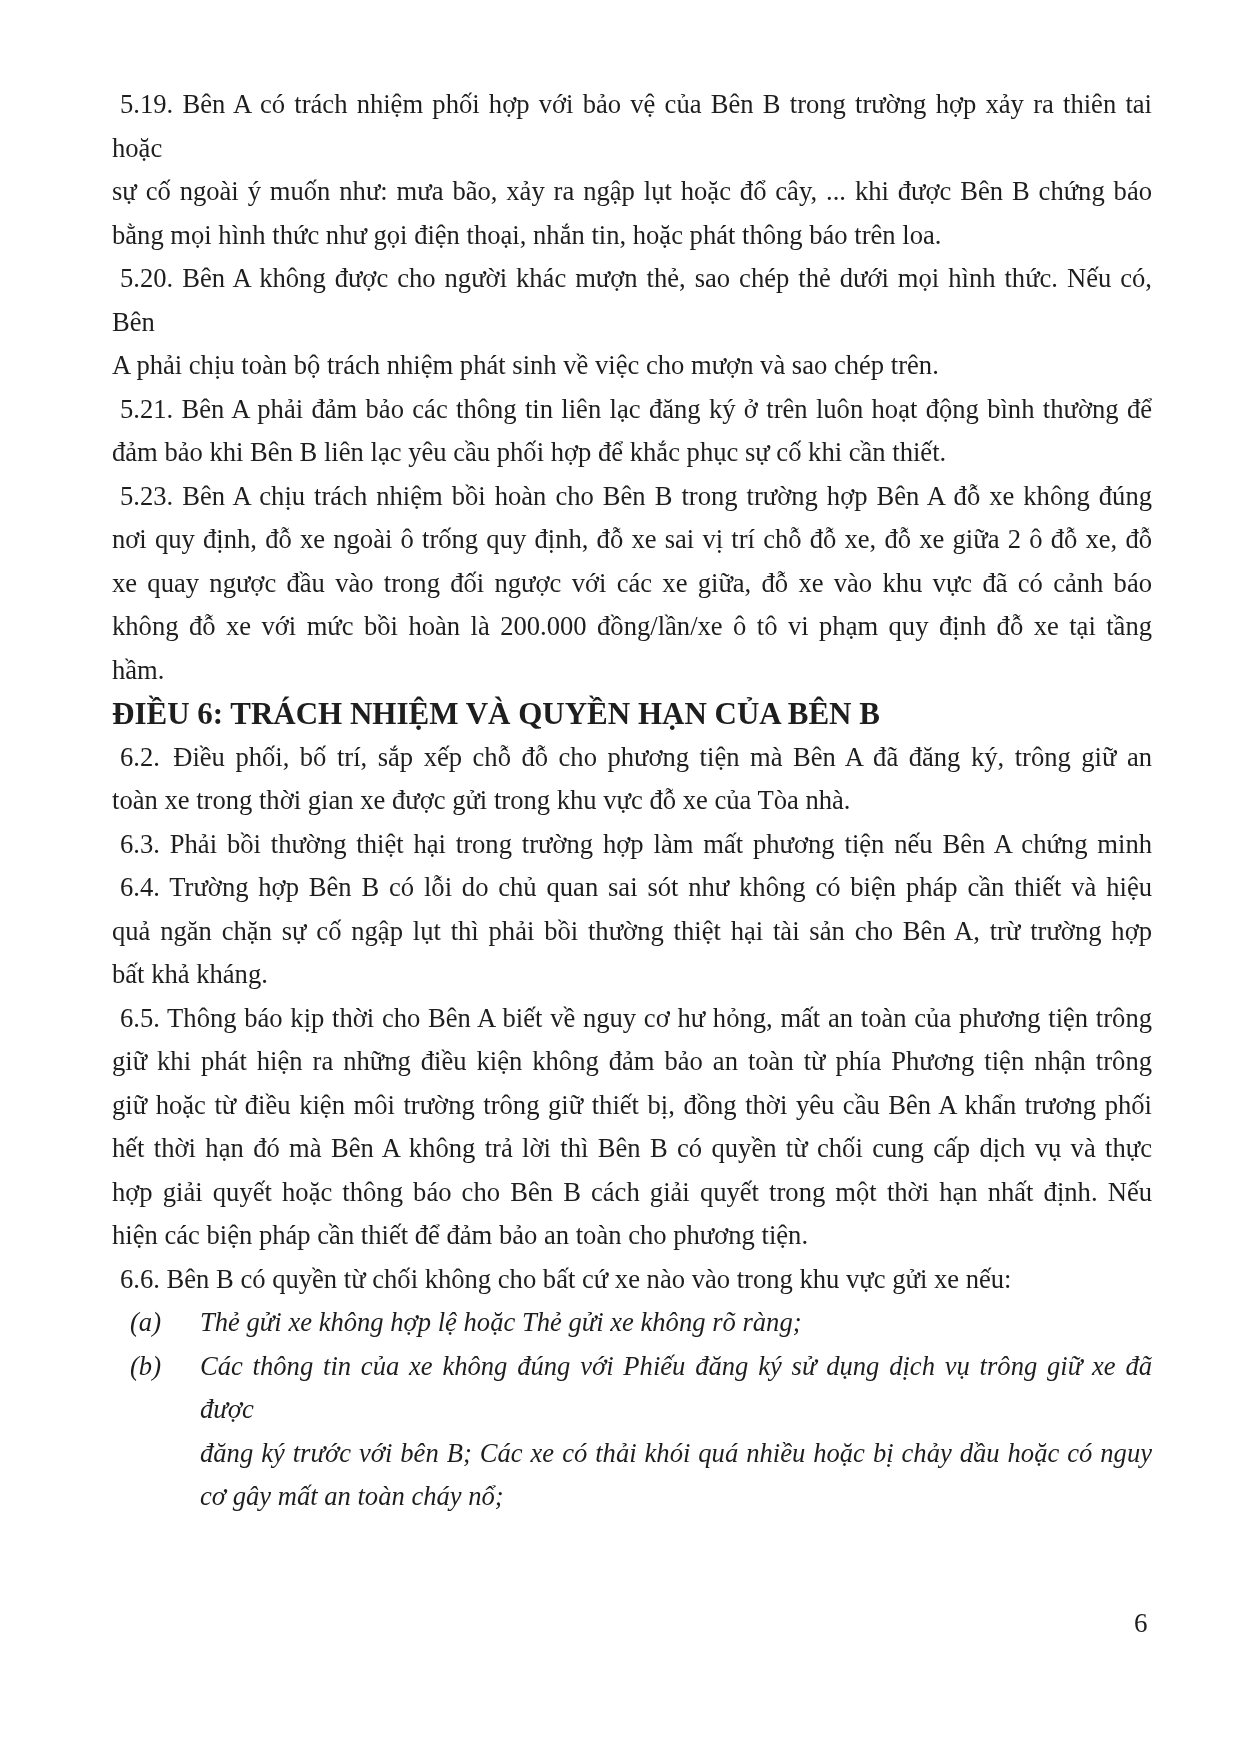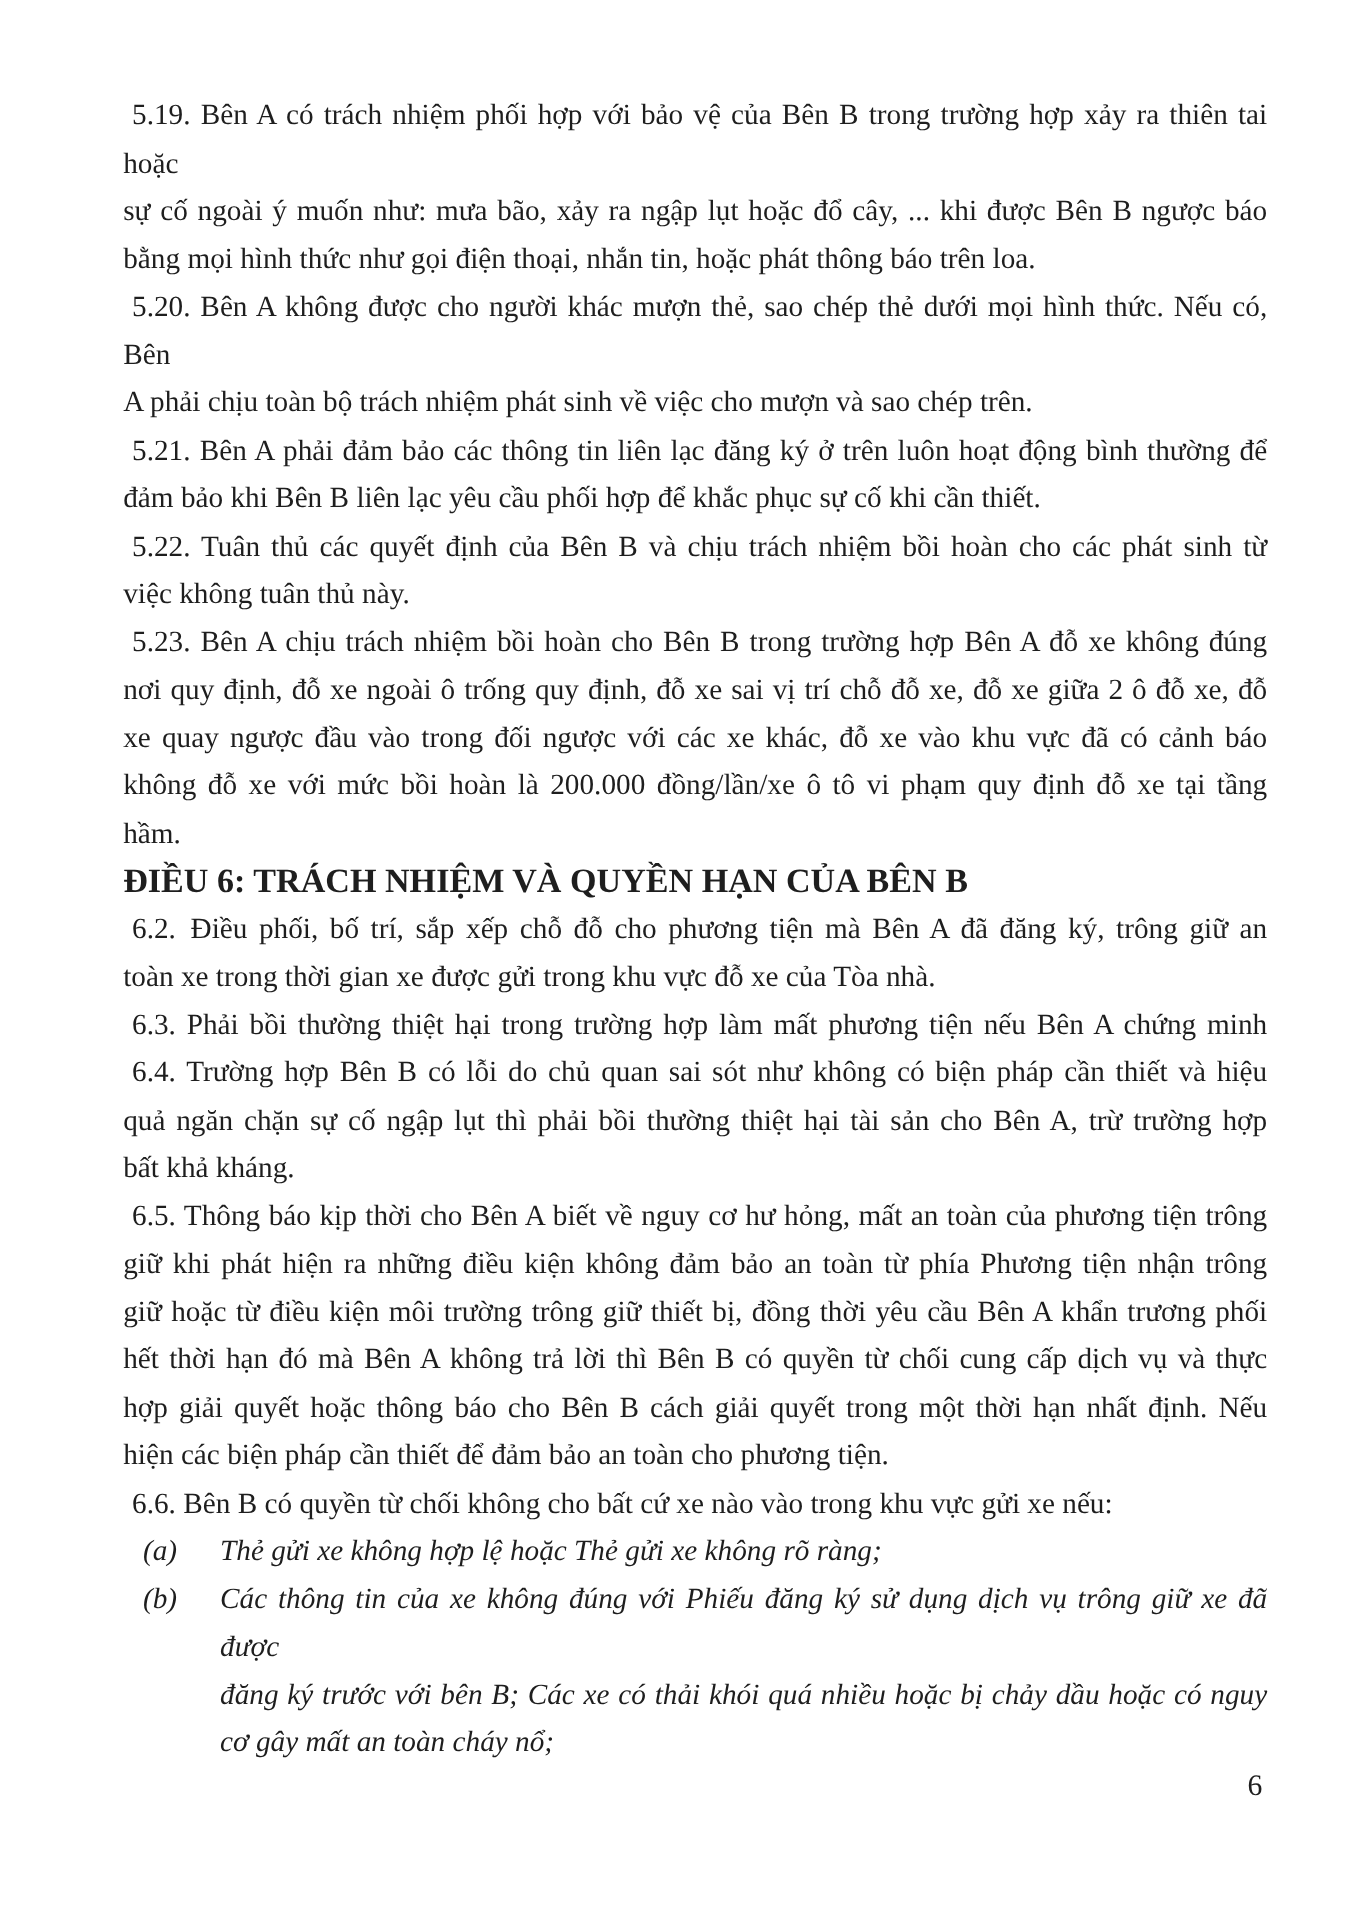--- a/index.html
+++ b/index.html
@@ -53,39 +53,35 @@
     line-height: 31px;
   }
 </style>
 </head>
 <body>
 
 <div class="page">
   <div class="text-block">
       <div class="para">
         <div class="line">5.19. Bên A có trách nhiệm phối hợp với bảo vệ của Bên B trong trường hợp xảy ra thiên tai hoặc</div>
-        <div class="line">sự cố ngoài ý muốn như: mưa bão, xảy ra ngập lụt hoặc đổ cây, ... khi được Bên B ngược báo</div>
+        <div class="line">sự cố ngoài ý muốn như: mưa bão, xảy ra ngập lụt hoặc đổ cây, ... khi được Bên B chứng báo</div>
         <div class="line last">bằng mọi hình thức như gọi điện thoại, nhắn tin, hoặc phát thông báo trên loa.</div>
       </div>
       <div class="para">
         <div class="line">5.20. Bên A không được cho người khác mượn thẻ, sao chép thẻ dưới mọi hình thức. Nếu có, Bên</div>
         <div class="line last">A phải chịu toàn bộ trách nhiệm phát sinh về việc cho mượn và sao chép trên.</div>
       </div>
       <div class="para">
         <div class="line">5.21. Bên A phải đảm bảo các thông tin liên lạc đăng ký ở trên luôn hoạt động bình thường để</div>
         <div class="line last">đảm bảo khi Bên B liên lạc yêu cầu phối hợp để khắc phục sự cố khi cần thiết.</div>
       </div>
       <div class="para">
-        <div class="line">5.22. Tuân thủ các quyết định của Bên B và chịu trách nhiệm bồi hoàn cho các phát sinh từ</div>
-        <div class="line last">việc không tuân thủ này.</div>
-      </div>
-      <div class="para">
         <div class="line">5.23. Bên A chịu trách nhiệm bồi hoàn cho Bên B trong trường hợp Bên A đỗ xe không đúng</div>
         <div class="line">nơi quy định, đỗ xe ngoài ô trống quy định, đỗ xe sai vị trí chỗ đỗ xe, đỗ xe giữa 2 ô đỗ xe, đỗ</div>
-        <div class="line">xe quay ngược đầu vào trong đối ngược với các xe khác, đỗ xe vào khu vực đã có cảnh báo</div>
+        <div class="line">xe quay ngược đầu vào trong đối ngược với các xe giữa, đỗ xe vào khu vực đã có cảnh báo</div>
         <div class="line">không đỗ xe với mức bồi hoàn là 200.000 đồng/lần/xe ô tô vi phạm quy định đỗ xe tại tầng</div>
         <div class="line last">hầm.</div>
       </div>
       <div class="heading">ĐIỀU 6: TRÁCH NHIỆM VÀ QUYỀN HẠN CỦA BÊN B</div>
       <div class="para">
         <div class="line">6.2. Điều phối, bố trí, sắp xếp chỗ đỗ cho phương tiện mà Bên A đã đăng ký, trông giữ an</div>
         <div class="line last">toàn xe trong thời gian xe được gửi trong khu vực đỗ xe của Tòa nhà.</div>
       </div>
       <div class="para">
         <div class="line">6.3. Phải bồi thường thiệt hại trong trường hợp làm mất phương tiện nếu Bên A chứng minh</div>

